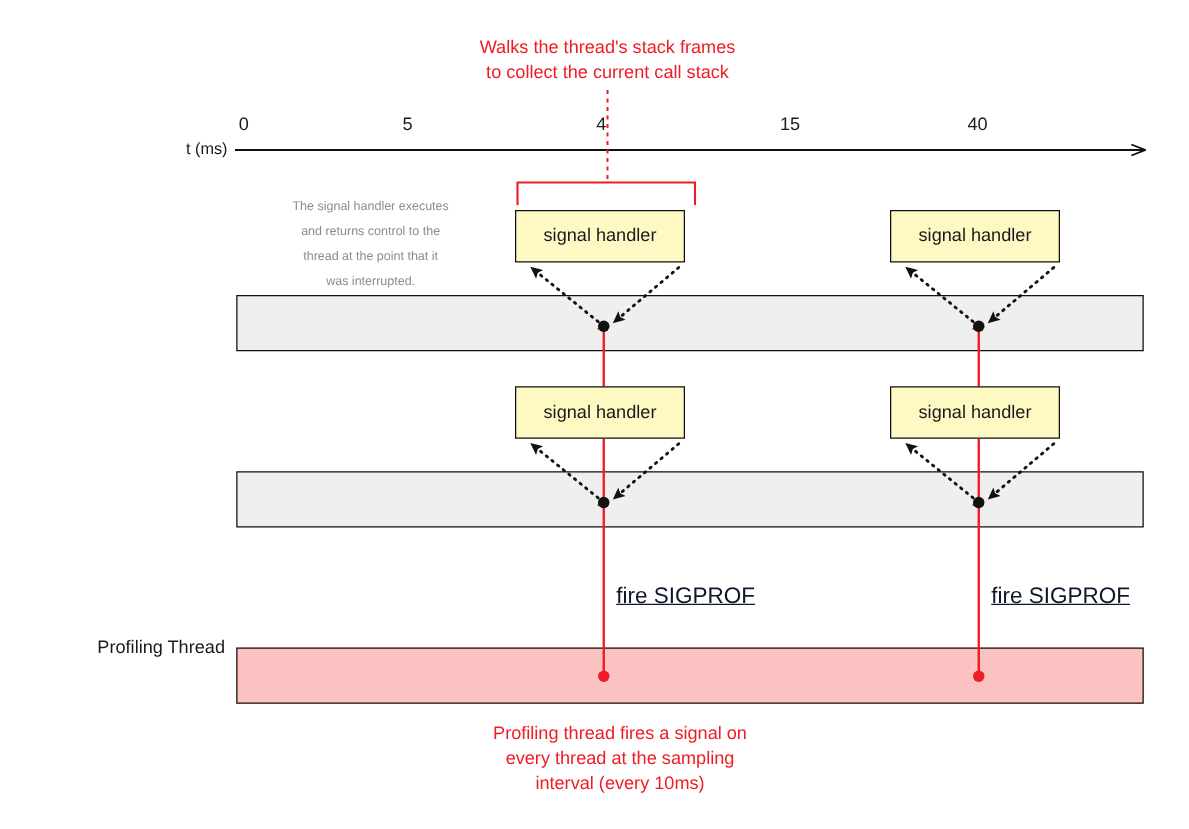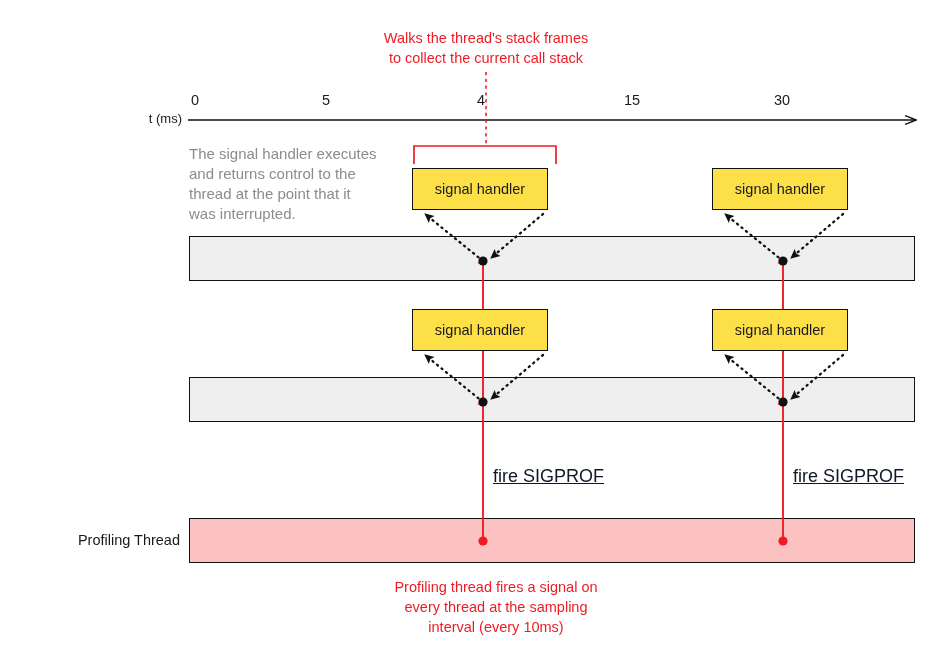--- a/index.html
+++ b/index.html
@@ -25,24 +25,25 @@
   
   .note-red {
     color: #ee1c25;
     font-size: 14.5px;
     line-height: 20px;
     text-align: center;
     white-space: pre-line;
   }
   .note-gray {
     color: #8c8c8c;
-    font-size: 15px;
+    font-size: 10px;
     line-height: 20px;
-    text-align: left;
+    text-align: center;
     white-space: pre-line;
+    margin-top: 12px;
   }
   .axis-label {
     color: #1a1a1a;
     font-size: 13px;
     text-align: right;
   }
   .tick-label {
     color: #1a1a1a;
     font-size: 14.5px;
     text-align: center;
@@ -66,21 +67,21 @@
     box-sizing: border-box;
     border: 1.6px solid #111111;
   }
   .bar-app { background: #efefef; }
   .bar-prof { background: #fcc2c2; }
 
   
   .handler-box {
     box-sizing: border-box;
     border: 1.5px solid #111111;
-    background: #fde047;
+    background: #fef9c3;
     color: #1a1a1a;
     font-size: 14.5px;
     display: flex;
     align-items: center;
     justify-content: center;
   }
 
   svg.overlay {
     position: absolute;
     left: 0; top: 0;
@@ -105,23 +106,23 @@
   <div class="abs note-red" style="left:371px; top:577px; width:250px; text-align:center;">Profiling thread fires a signal on
 every thread at the sampling
 interval (every 10ms)</div>
 
   <div class="abs axis-label" style="left:120px; top:111px; width:62px;">t (ms)</div>
 
   <div class="abs tick-label" style="left:175px; top:92px;">0</div>
   <div class="abs tick-label" style="left:306px; top:92px;">5</div>
   <div class="abs tick-label" style="left:461px; top:92px;">4</div>
   <div class="abs tick-label" style="left:612px; top:92px;">15</div>
-  <div class="abs tick-label" style="left:762px; top:92px;">30</div>
-
-  <div class="abs row-label" style="left:0px; top:532px;">Profiling Thread</div>
+  <div class="abs tick-label" style="left:762px; top:92px;">40</div>
+
+  <div class="abs row-label" style="left:0px; top:510px;">Profiling Thread</div>
 
   <div class="abs bar bar-app" style="left:189px; top:236px; width:726px; height:45px;"></div>
   <div class="abs bar bar-app" style="left:189px; top:377px; width:726px; height:45px;"></div>
   <div class="abs bar bar-prof" style="left:189px; top:518px; width:726px; height:45px;"></div>
 
   <svg class="overlay" viewBox="0 0 951 663">
     <defs>
       <marker id="redArrowUp" markerWidth="7" markerHeight="7" refX="3.2" refY="6.1" orient="auto" markerUnits="userSpaceOnUse">
         <path d="M3.2,0.4 L6.2,6.4 L0.2,6.4 Z" fill="#ee1c25"></path>
       </marker>

